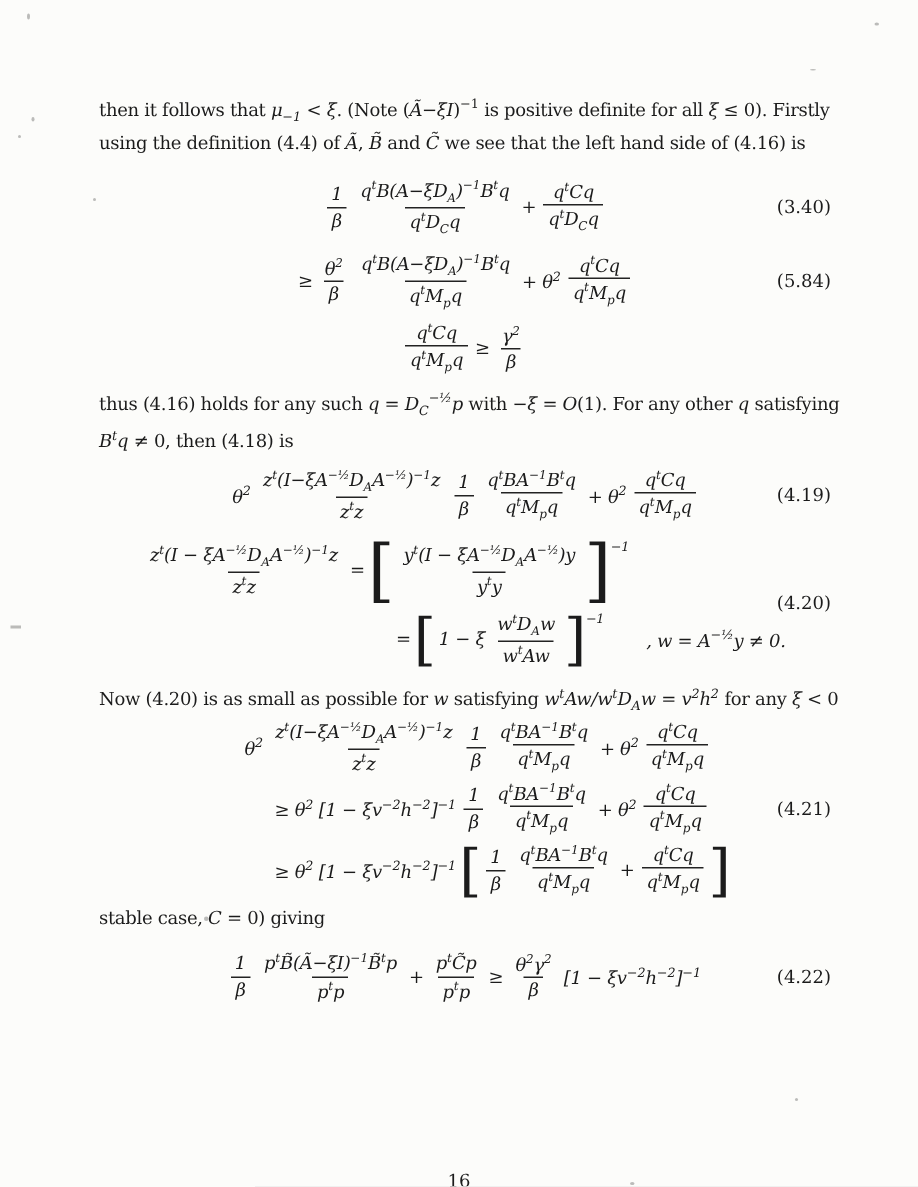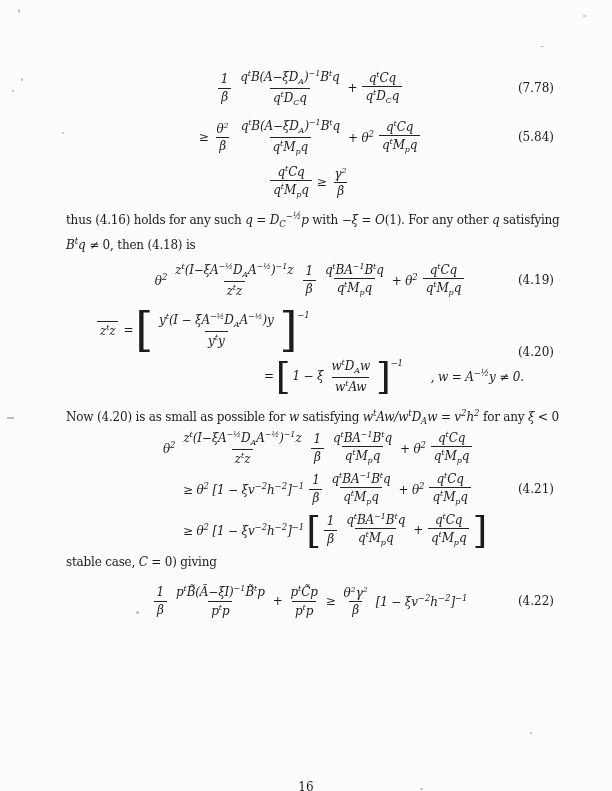--- a/index.html
+++ b/index.html
@@ -52,36 +52,38 @@
   <div class="noise" style="left:62px;top:132px;width:2px;height:2px;"></div>
   <div class="noise" style="left:583px;top:15px;width:3px;height:2px;"></div>
   <div class="noise" style="left:540px;top:46px;width:4px;height:1px;"></div>
   <div class="noise" style="left:7px;top:417px;width:7px;height:2px;border-radius:0;"></div>
   <div class="noise" style="left:136px;top:611px;width:3px;height:3px;"></div>
   <div class="noise" style="left:530px;top:732px;width:2px;height:2px;"></div>
   <div class="noise" style="left:420px;top:788px;width:3px;height:2px;"></div>
 
   <div class="content">
 
+    <p class="tline">then it follows that <i>μ<sub>−1</sub> &lt; ξ</i>. (Note (<i>Ã−ξI</i>)<sup>−1</sup> is positive definite for all <i>ξ</i> ≤ 0). Firstly</p>
+    <p class="tline">using the definition (4.4) of <i>Ã</i>, <i>B̃</i> and <i>C̃</i> we see that the left hand side of (4.16) is</p>
 
     <div class="eq center" style="margin-top:9px;min-height:42px;">
       <span class="frac">
         <span class="num">1</span>
         <span class="den">β</span>
       </span>
       <span class="frac">
         <span class="num">q<sup>t</sup>B(A−ξD<sub>A</sub>)<sup>−1</sup>B<sup>t</sup>q</span>
         <span class="den">q<sup>t</sup>D<sub>C</sub>q</span>
       </span>
       <span class="term">+</span>
       <span class="frac">
         <span class="num">q<sup>t</sup>Cq</span>
         <span class="den">q<sup>t</sup>D<sub>C</sub>q</span>
       </span>
-      <span class="eqlabel">(7.78)</span>
+      <span class="eqlabel">(3.40)</span>
     </div>
 
     <div class="eq center" style="margin-top:7px;min-height:42px;">
       <span class="term">≥</span>
       <span class="frac">
         <span class="num">θ<sup>2</sup></span>
         <span class="den">β</span>
       </span>
       <span class="frac">
         <span class="num">q<sup>t</sup>B(A−ξD<sub>A</sub>)<sup>−1</sup>B<sup>t</sup>q</span>
@@ -130,20 +132,21 @@
         <span class="num">q<sup>t</sup>Cq</span>
         <span class="den">q<sup>t</sup>M<sub>p</sub>q</span>
       </span>
       <span class="eqlabel">(4.19)</span>
     </div>
 
 
     <div class="eqblock" style="margin-top:6px;">
       <div class="eq" style="padding-left:28px;min-height:46px;">
         <span class="frac">
+          <span class="num">z<sup>t</sup>(I − ξA<sup>−½</sup>D<sub>A</sub>A<sup>−½</sup>)<sup>−1</sup>z</span>
           <span class="den">z<sup>t</sup>z</span>
         </span>
         <span class="term">=</span>
         <span class="bb-lg">[</span>
         <span class="frac">
           <span class="num">y<sup>t</sup>(I − ξA<sup>−½</sup>D<sub>A</sub>A<sup>−½</sup>)y</span>
           <span class="den">y<sup>t</sup>y</span>
         </span>
         <span class="bb-lg">]</span>
         <span class="hisup">−1</span>

